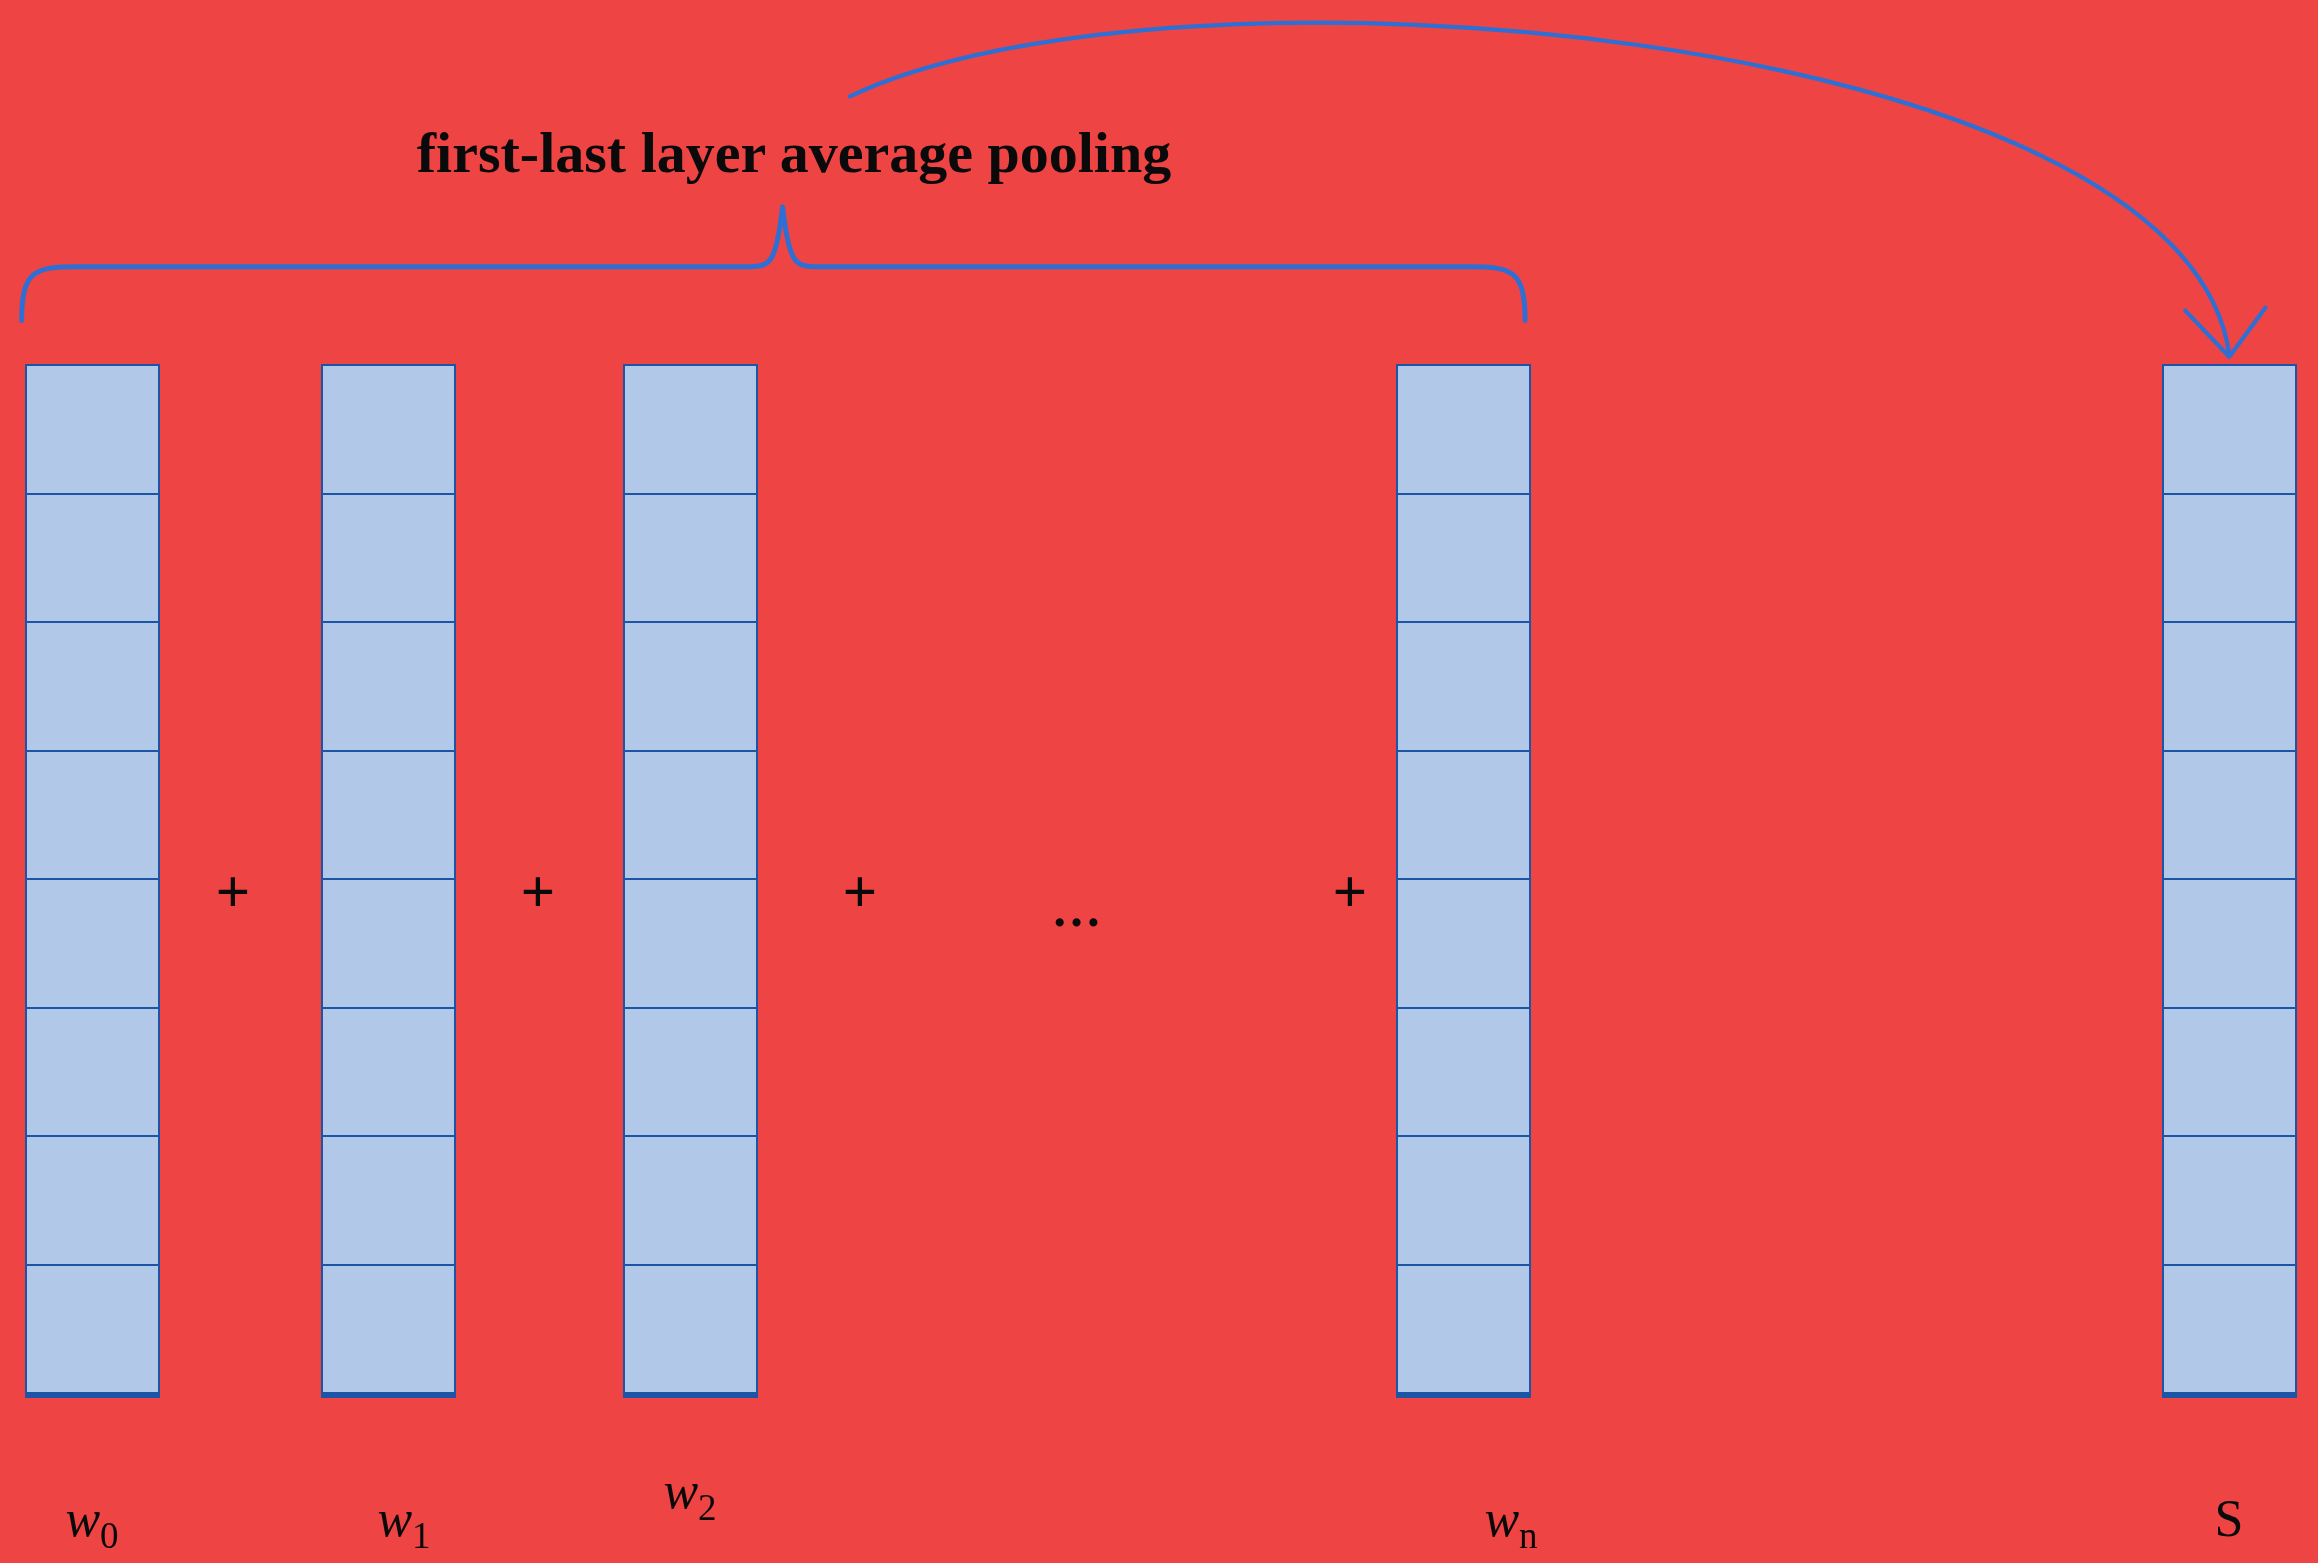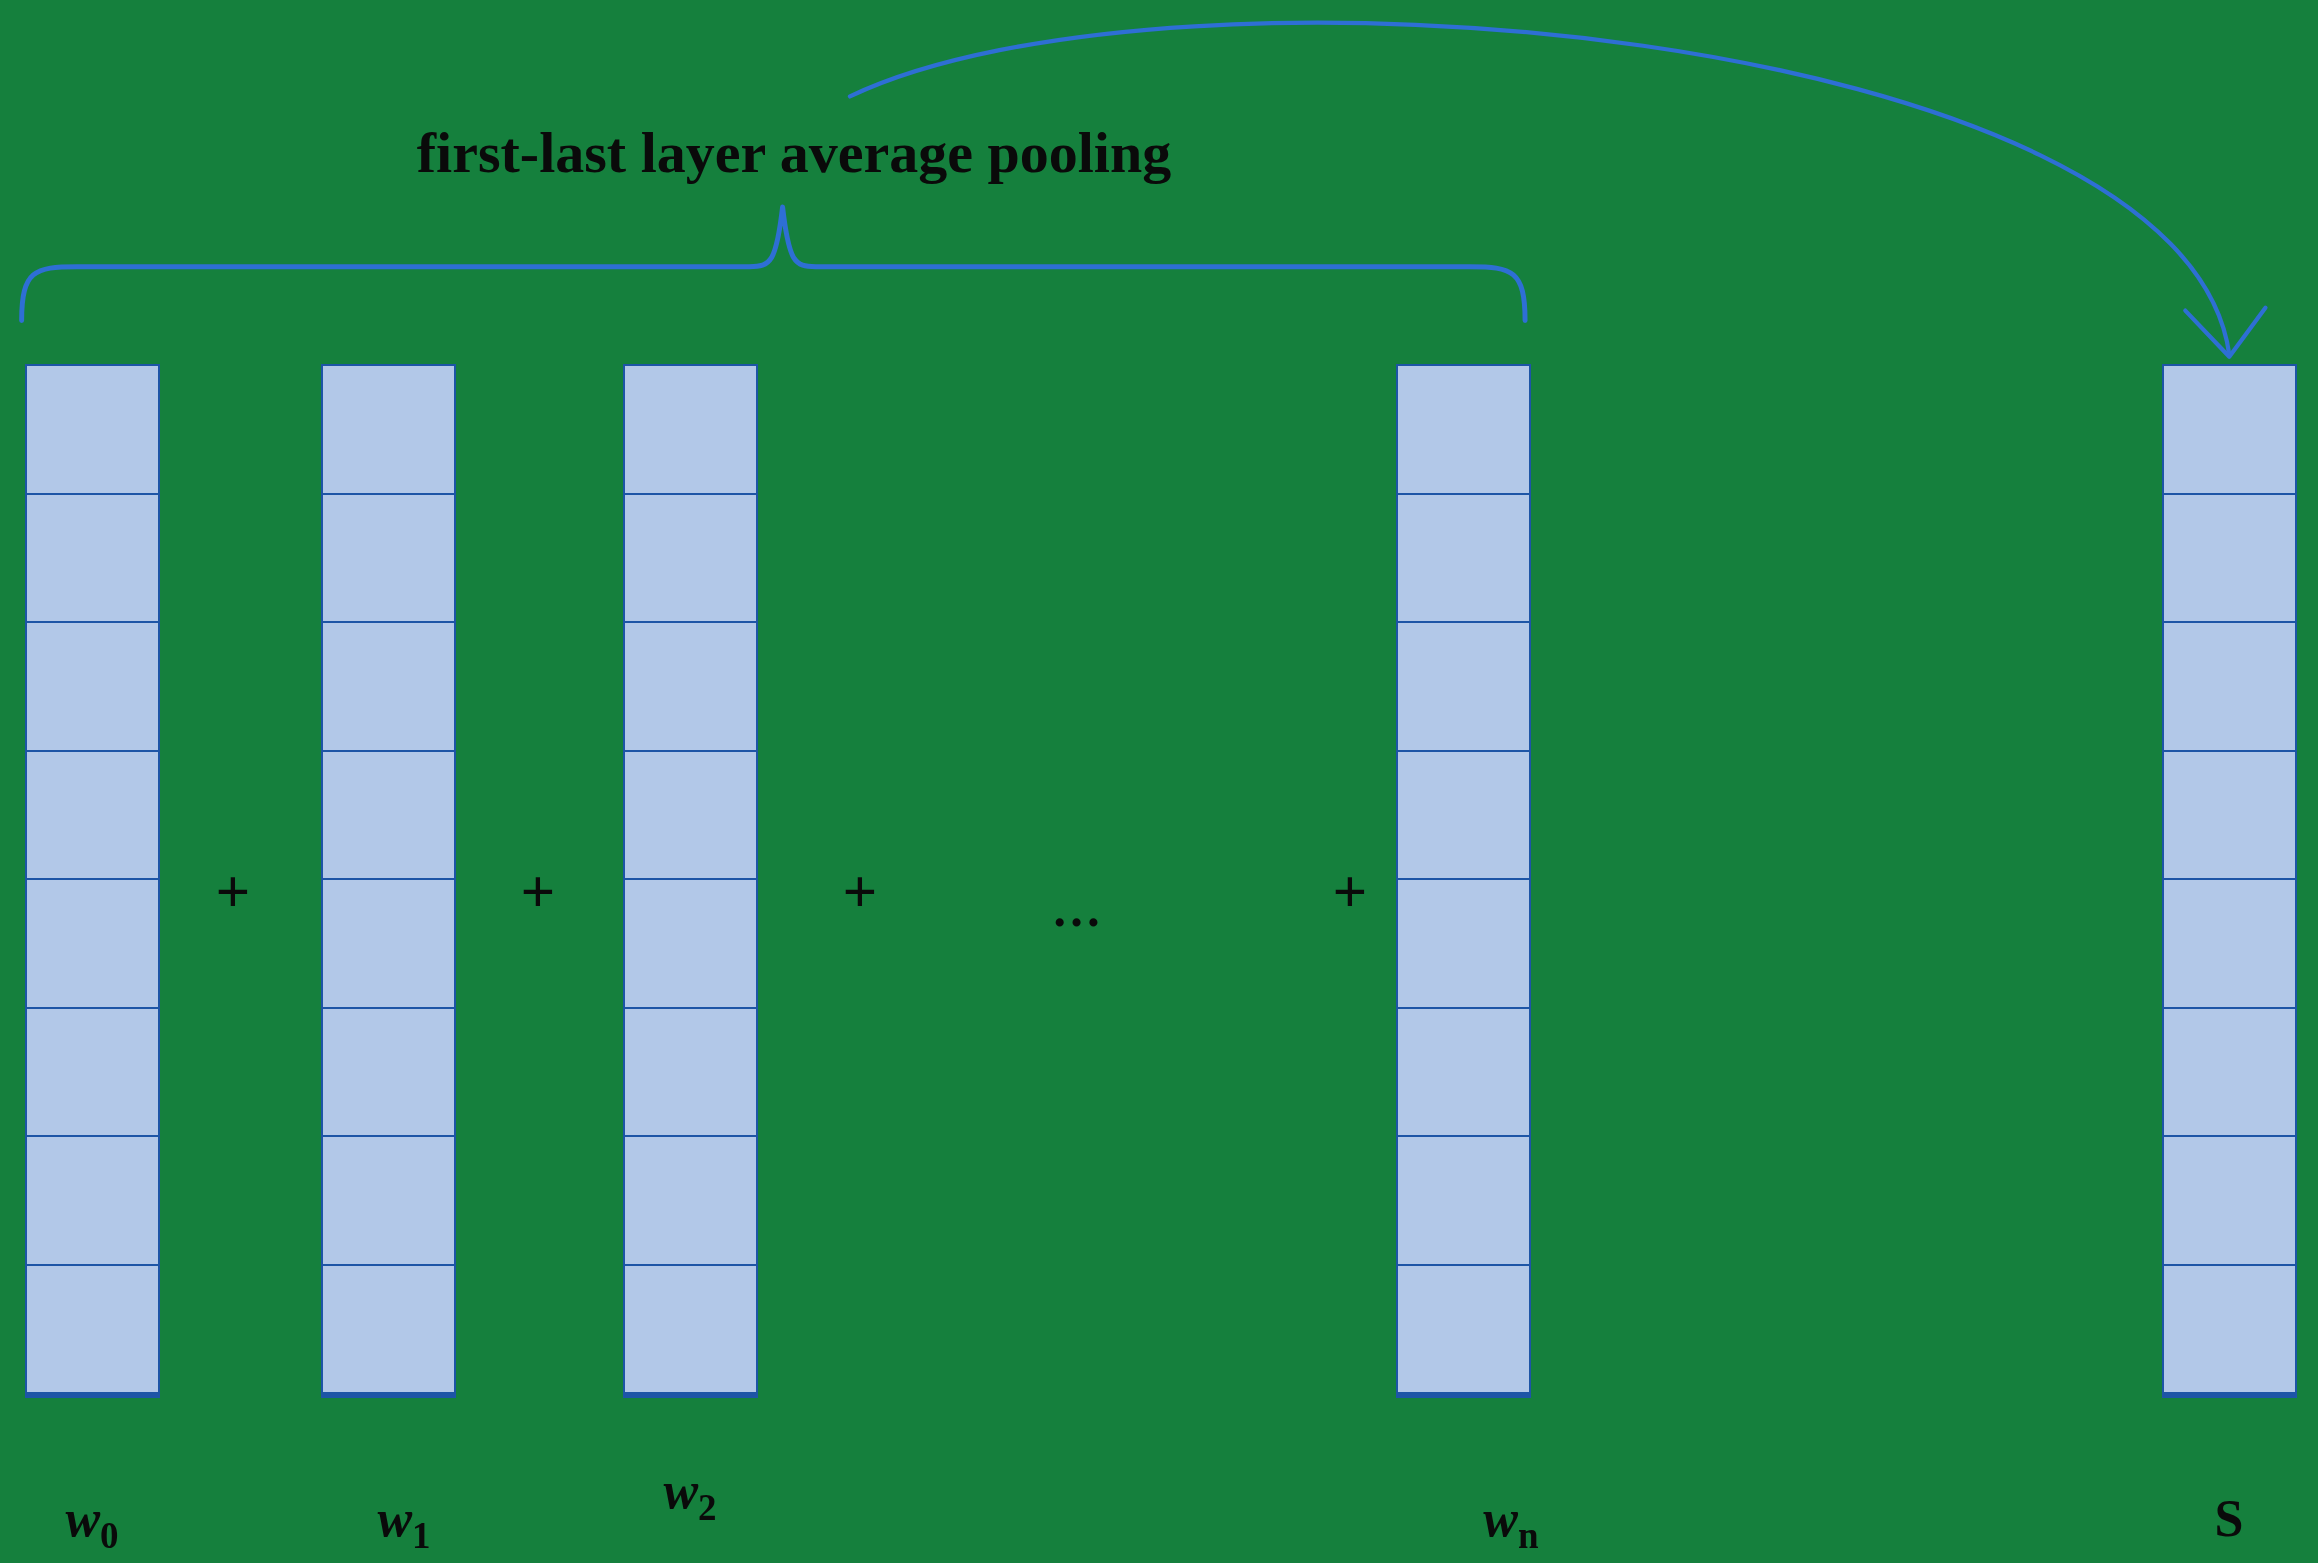--- a/index.html
+++ b/index.html
@@ -1,20 +1,20 @@
 <!DOCTYPE html>
 <html style="font-size:11.3px"><head>
 <meta charset="utf-8">
 <style>
   html, body { margin: 0; padding: 0; background: #ffffff; }
   .canvas {
     position: relative;
     width: 2319px;
     height: 1563px;
-    background: #15803d;
+    background: #ef4444;
     overflow: hidden;
     font-family: "Liberation Serif", "DejaVu Serif", serif;
     --cell-fill: #b2c8e8;
     --cell-border: #1d55a6;
     --accent-blue: #2e6fd4;
     --text-color: #0a0a0a;
   }
   .overlay {
     position: absolute;
     inset: 0;
@@ -43,21 +43,21 @@
     border-bottom-width: 6.4px;
     display: flex;
     flex-direction: column;
   }
   .cell { flex: 1 1 0; border-top: 2.8px solid var(--cell-border); }
   .cell:first-child { border-top: none; }
   .vec-label {
     position: absolute;
     transform: translate(-50%, -50%);
     font-size: 52px;
-    font-weight: bold;
+    font-weight: normal;
     font-style: italic;
     color: var(--text-color);
     white-space: nowrap;
   }
   .vec-label .lab-sub {
     font-size: 37px;
     font-style: normal;
     vertical-align: -12.8px;
     line-height: 0;
   }

